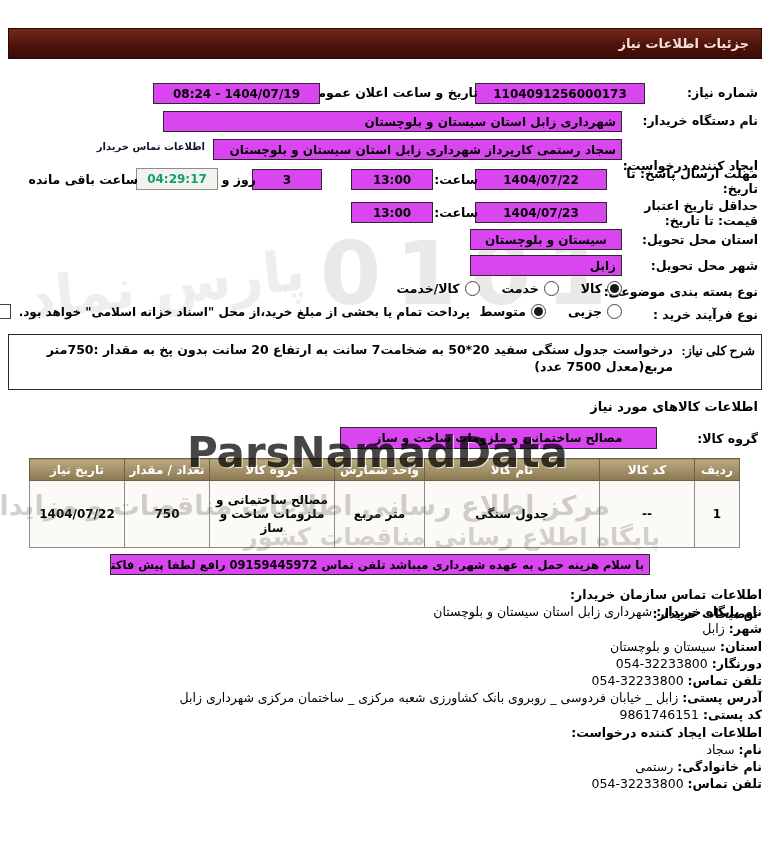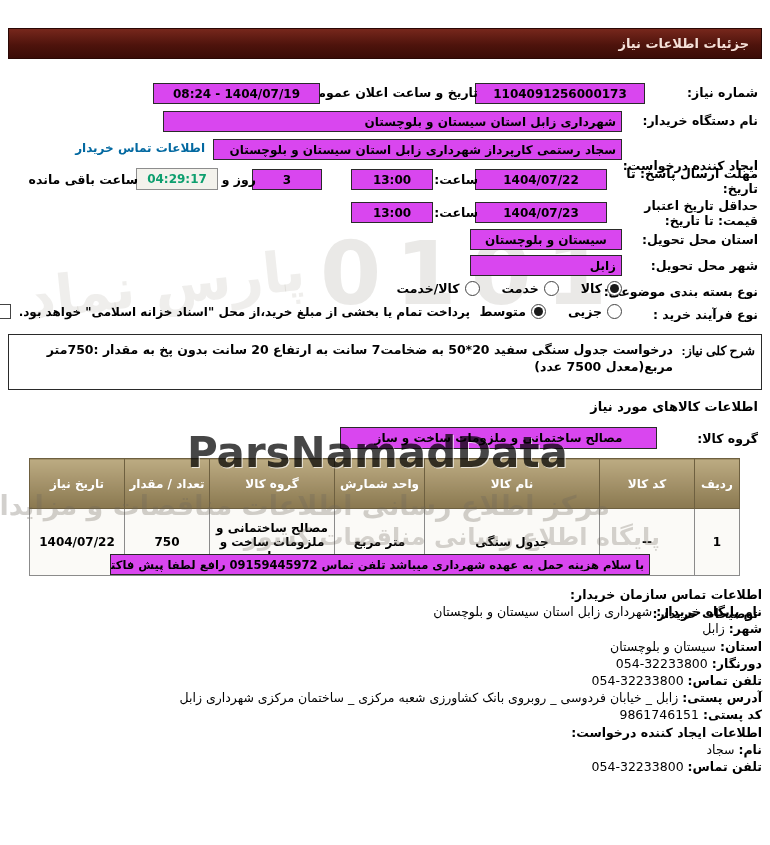--- a/index.html
+++ b/index.html
@@ -9,38 +9,38 @@
     background:linear-gradient(180deg,#77271c 0%,#4e130c 55%,#3a0c07 100%);
     border:1px solid #2a0805;display:flex;align-items:center;padding:0 12px;z-index:6;}
   .titlebar span{color:#f5e0d8;font-weight:bold;font-size:13px;}
   .lbl{position:absolute;font-weight:bold;font-size:12.5px;white-space:nowrap;z-index:6;}
   .lbl.wrap{white-space:normal;text-align:right;line-height:15px;}
   .box{position:absolute;height:19px;border:1px solid #2a2a2a;background:#d946ef;z-index:6;
        display:flex;align-items:center;justify-content:center;padding:0 5px;
        font-weight:bold;font-size:12px;overflow:hidden;white-space:nowrap;}
   .box.start{justify-content:flex-start;}
   .ltr{direction:ltr;unicode-bidi:isolate;}
-  .link{position:absolute;color:#0369a1;font-weight:bold;font-size:12px;z-index:6;cursor:pointer;}
+  .link{position:absolute;color:#0f172a;font-weight:bold;font-size:10px;z-index:6;cursor:pointer;}
   .cd{background:#f3f2ec;border-color:#8d8d8d;color:#0d9f6e;}
   .radio-row{position:absolute;display:flex;align-items:center;gap:22px;z-index:6;}
   .radio-item{display:flex;align-items:flex-start;gap:5px;}
   .radio{width:13px;height:13px;border:1px solid #444;border-radius:50%;background:#fff;position:relative;flex:0 0 auto;}
   .radio.on::after{content:"";position:absolute;inset:2px;border-radius:50%;background:#1a1a1a;}
   .radio-label{font-weight:bold;font-size:12.5px;white-space:nowrap;}
   .checkbox{width:13px;height:13px;border:1px solid #444;background:#fff;flex:0 0 auto;}
   .treasury{position:absolute;display:flex;align-items:center;gap:8px;z-index:6;}
   .treasury .t-text{font-weight:bold;font-size:12px;white-space:nowrap;}
   .desc-box{position:absolute;top:334px;right:8px;left:8px;height:54px;border:1px solid #2a2a2a;
     display:flex;z-index:6;background:rgba(255,255,255,0.6);}
   .desc-label{width:80px;padding:6px 6px 0 0;font-weight:bold;line-height:20px;font-family:Liberation Serif, serif;}
   .desc-value{flex:1;padding:6px 2px 0 8px;font-weight:bold;line-height:17px;font-size:12.5px;}
   .section-title{position:absolute;font-weight:bold;font-size:13px;z-index:6;}
   table.goods{position:absolute;top:458px;right:30px;width:710px;border-collapse:collapse;z-index:4;table-layout:fixed;}
   table.goods th{height:21px;background:linear-gradient(180deg,#bcab82,#8a7850);color:#fff;
-    font-size:12px;font-weight:bold;border:1px solid #6e6040;padding:14px 2px;}
+    font-size:12px;font-weight:bold;border:1px solid #6e6040;padding:0 2px;}
   table.goods td{height:62px;border:1px solid #8b8b8b;background:rgba(247,246,241,0.55);
     text-align:center;vertical-align:middle;font-weight:bold;font-size:12px;padding:2px 4px;}
   .contact{position:absolute;top:586px;right:8px;left:8px;z-index:6;line-height:17.2px;font-size:12.5px;text-align:right;}
   .contact .hdr{font-weight:bold;}
   .contact .c-lbl{font-weight:bold;}
   .wm{position:absolute;pointer-events:none;white-space:nowrap;}
 </style>
 </head>
 <body>
 
@@ -168,14 +168,15 @@
   <div class="hdr">اطلاعات تماس سازمان خریدار:</div>
   <div><span class="c-lbl">نام پایگاه خریدار:</span> <span>شهرداری زابل استان سیستان و بلوچستان</span></div>
   <div><span class="c-lbl">شهر:</span> <span>زابل</span></div>
   <div><span class="c-lbl">استان:</span> <span>سیستان و بلوچستان</span></div>
   <div><span class="c-lbl">دورنگار:</span> <span class="ltr">054-32233800</span></div>
   <div><span class="c-lbl">تلفن تماس:</span> <span class="ltr">054-32233800</span></div>
   <div><span class="c-lbl">آدرس پستی:</span> <span>زابل _ خیابان فردوسی _ روبروی بانک کشاورزی شعبه مرکزی _ ساختمان مرکزی شهرداری زابل</span></div>
   <div><span class="c-lbl">کد پستی:</span> <span class="ltr">9861746151</span></div>
   <div class="hdr">اطلاعات ایجاد کننده درخواست:</div>
   <div><span class="c-lbl">نام:</span> <span>سجاد</span></div>
+  <div><span class="c-lbl">نام خانوادگی:</span> <span>رستمی</span></div>
   <div><span class="c-lbl">تلفن تماس:</span> <span class="ltr">054-32233800</span></div>
 </div>
 
 </body></html>

